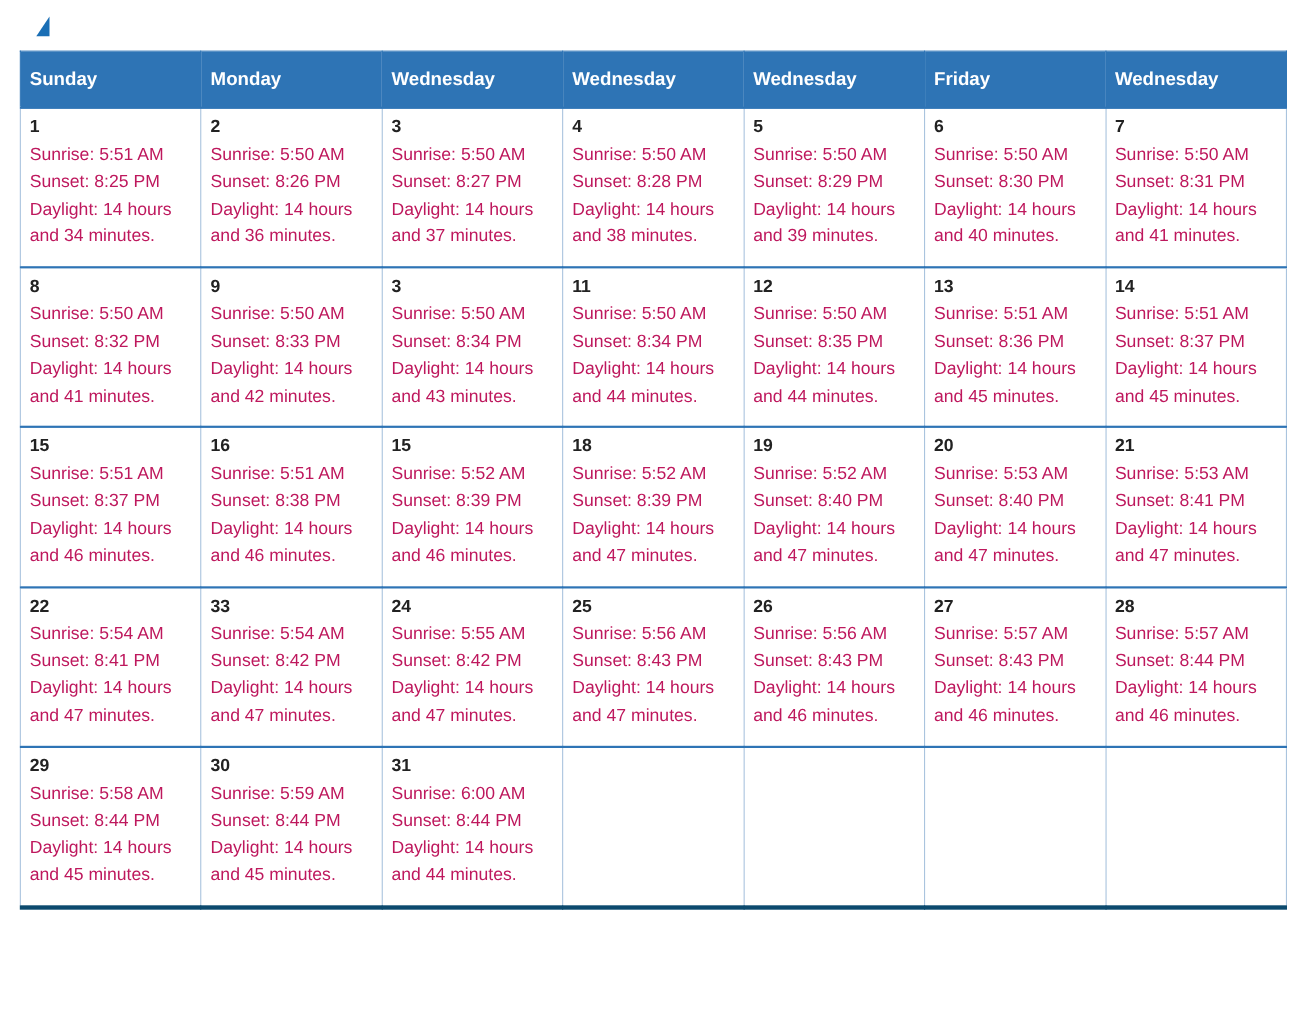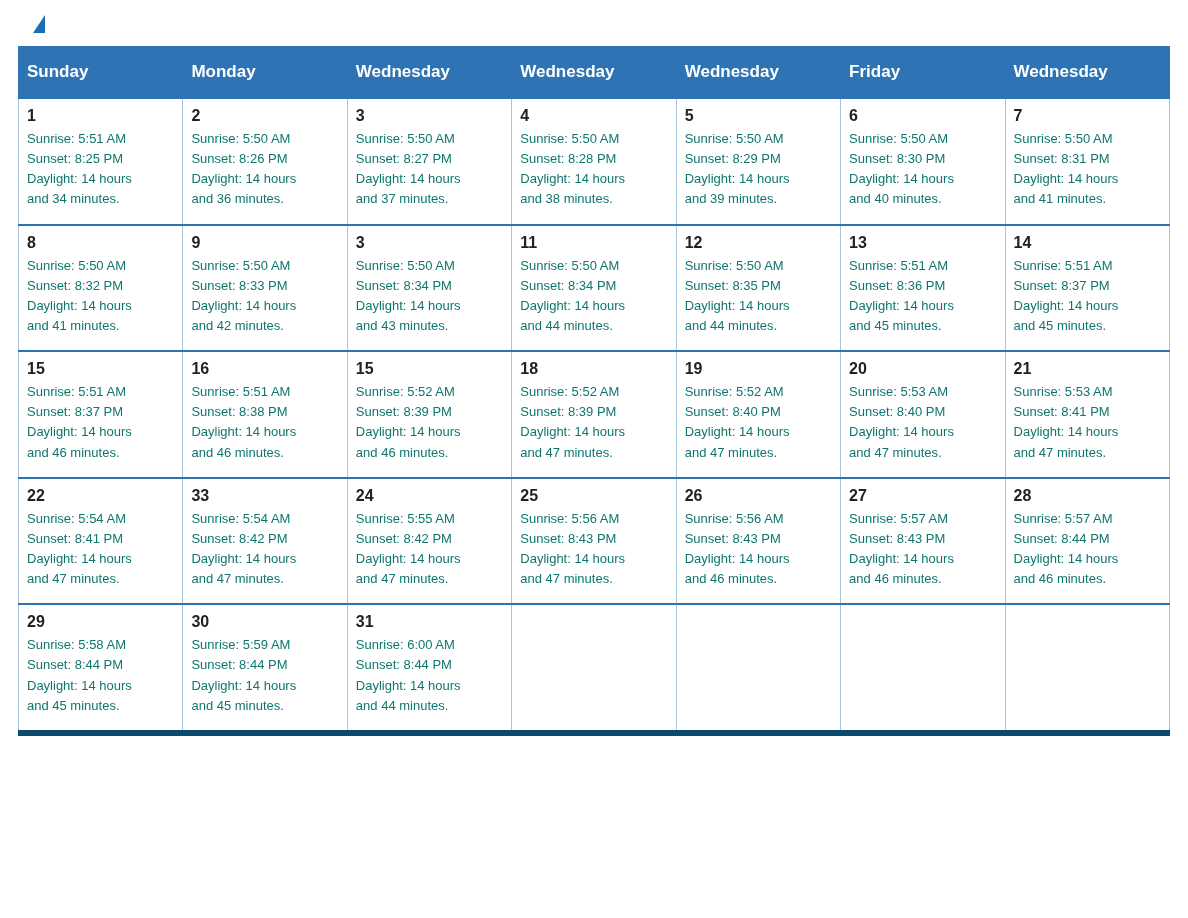--- a/index.html
+++ b/index.html
@@ -86,33 +86,33 @@
       border-right: 1px solid #aac4de;
       border-bottom: none;
       border-top: none;
       background: #fff;
       min-height: 90px;
     }
     tbody tr {
       border-top: 2px solid #2e74b5;
     }
     tbody tr:last-child {
-      border-bottom: 6px solid #0c4a6e;
+      border-bottom: 4px solid #0c4a6e;
       border-radius: 24px;
     }
     .day-number {
       font-size: 16px;
       font-weight: bold;
       margin-bottom: 4px;
       display: block;
     }
     .day-info {
-      font-size: 13px;
+      font-size: 16px;
       line-height: 1.55;
-      color: #0f766e;
+      color: #be185d;
     }
     td.empty {
       background: #fff;
     }
   </style>
 </head>
 <body>
 
 <div class="header">
   <div class="logo">

